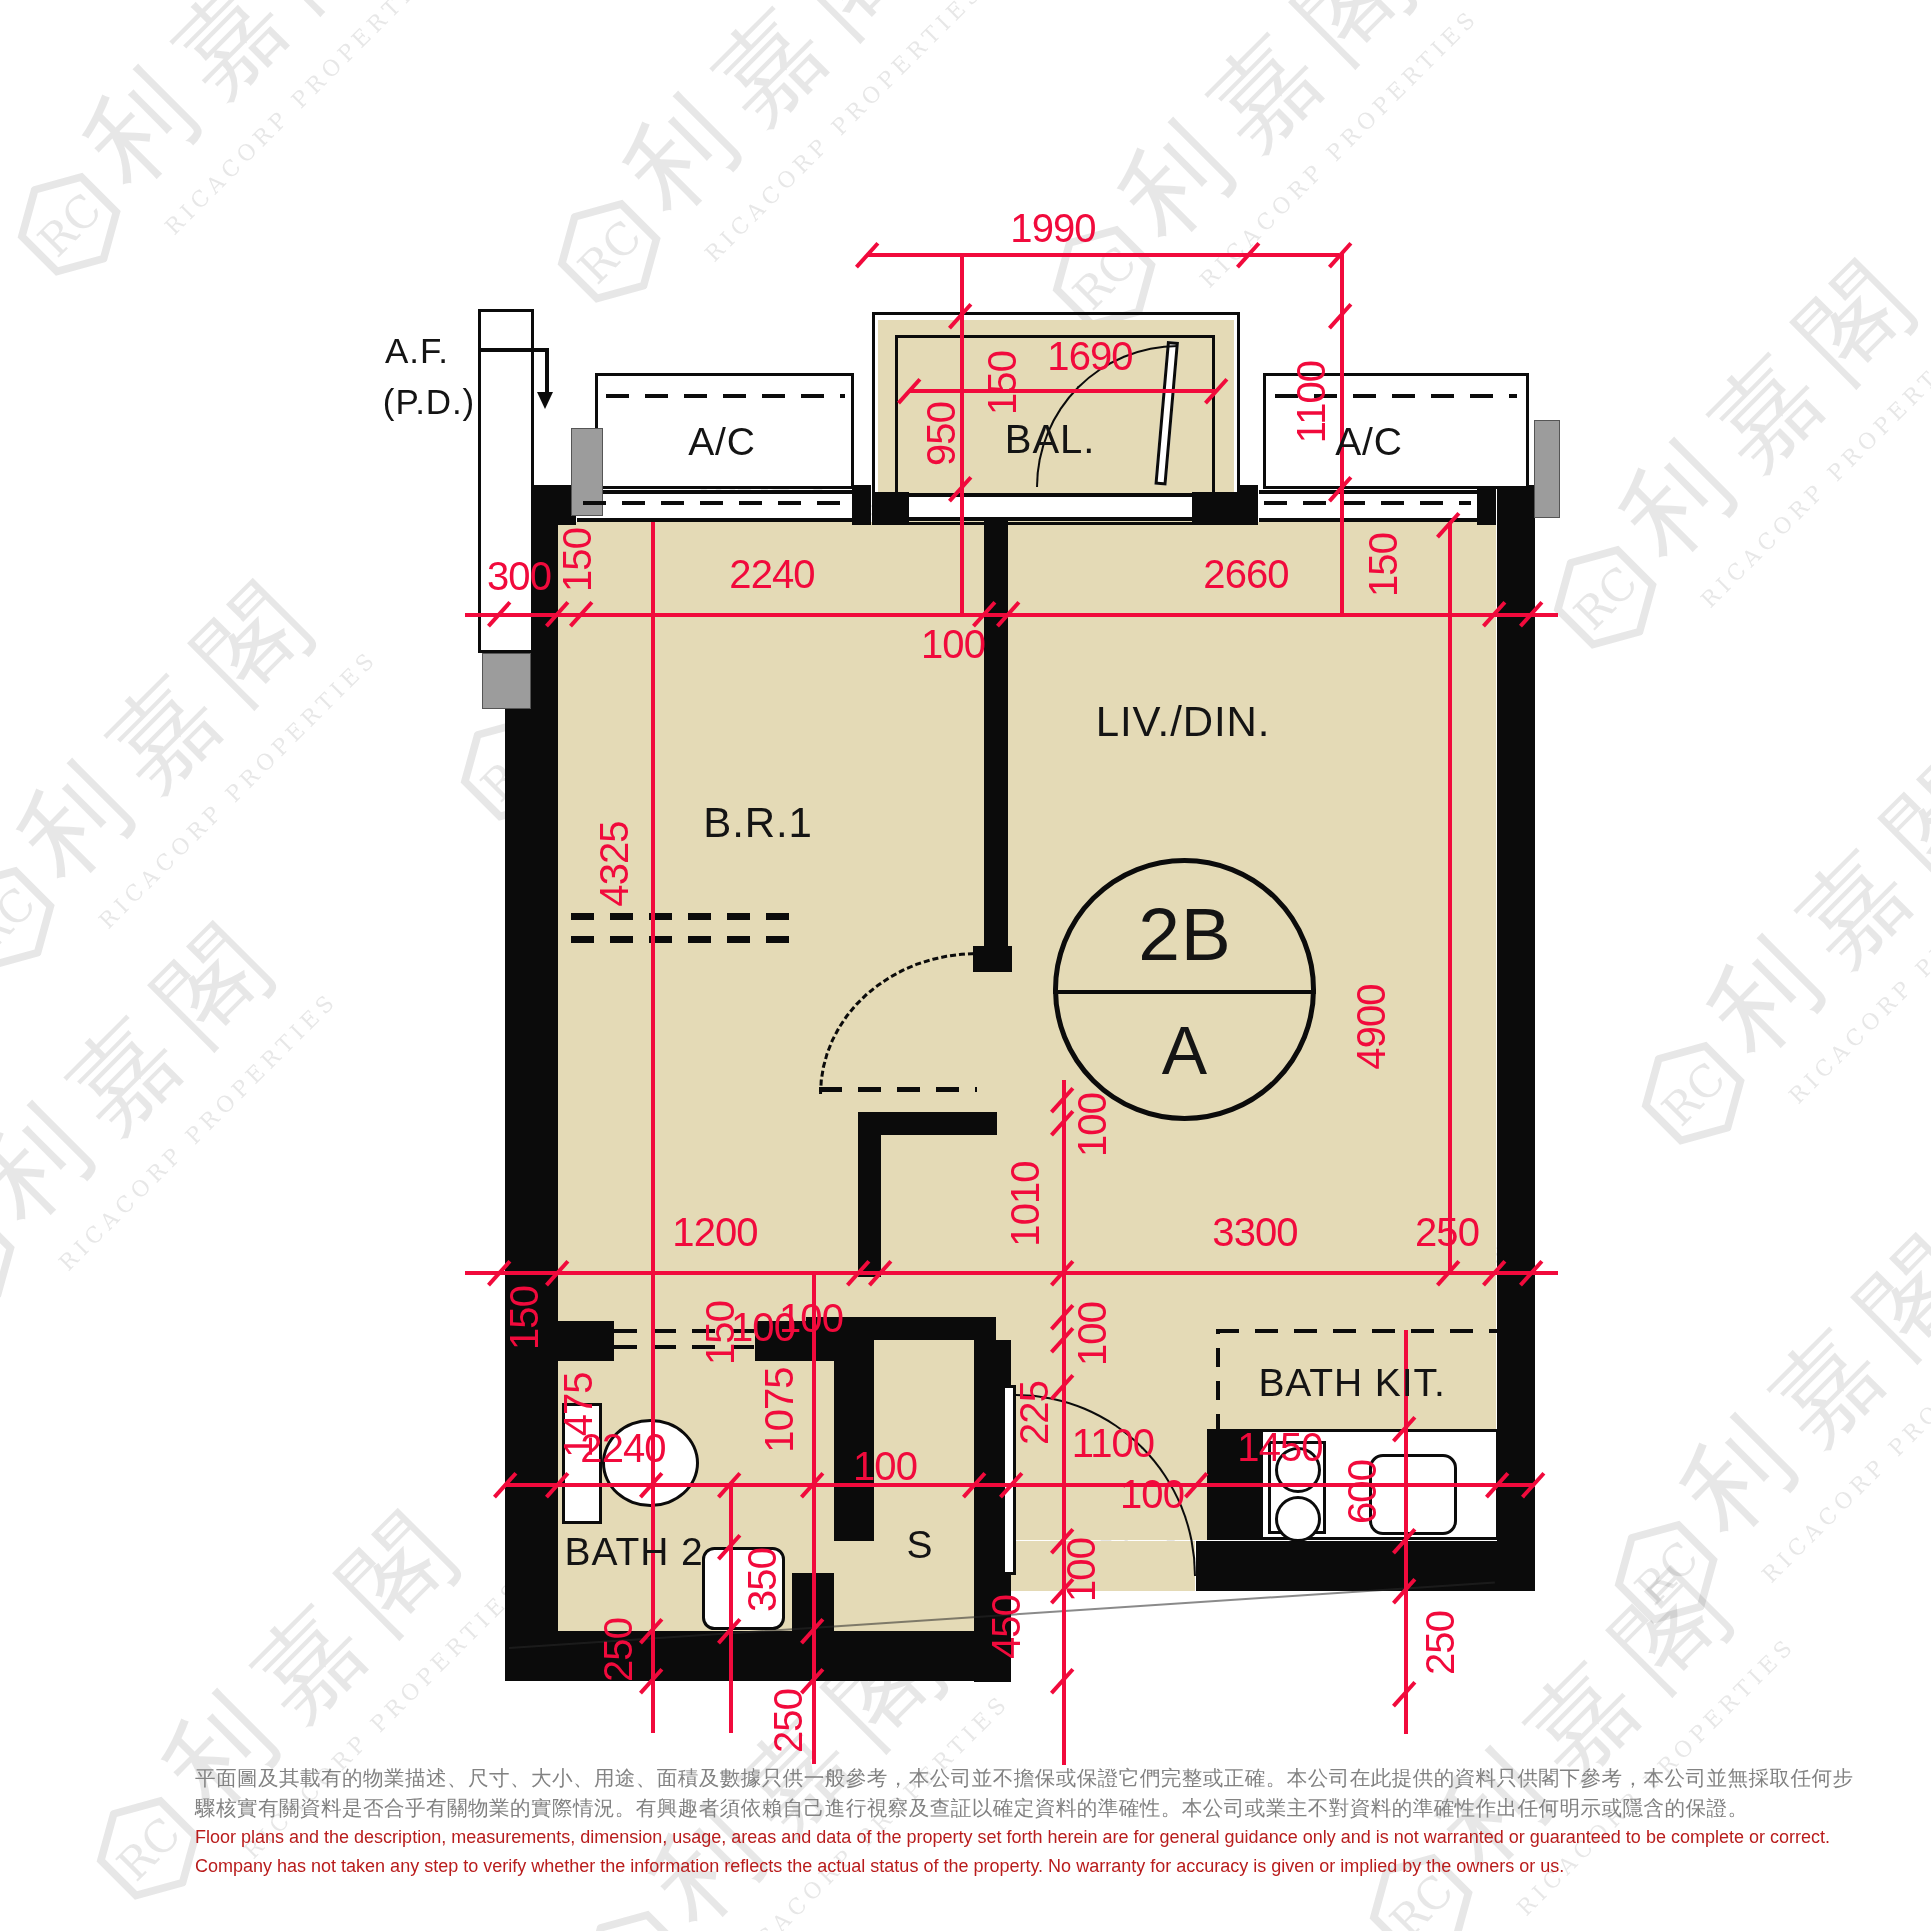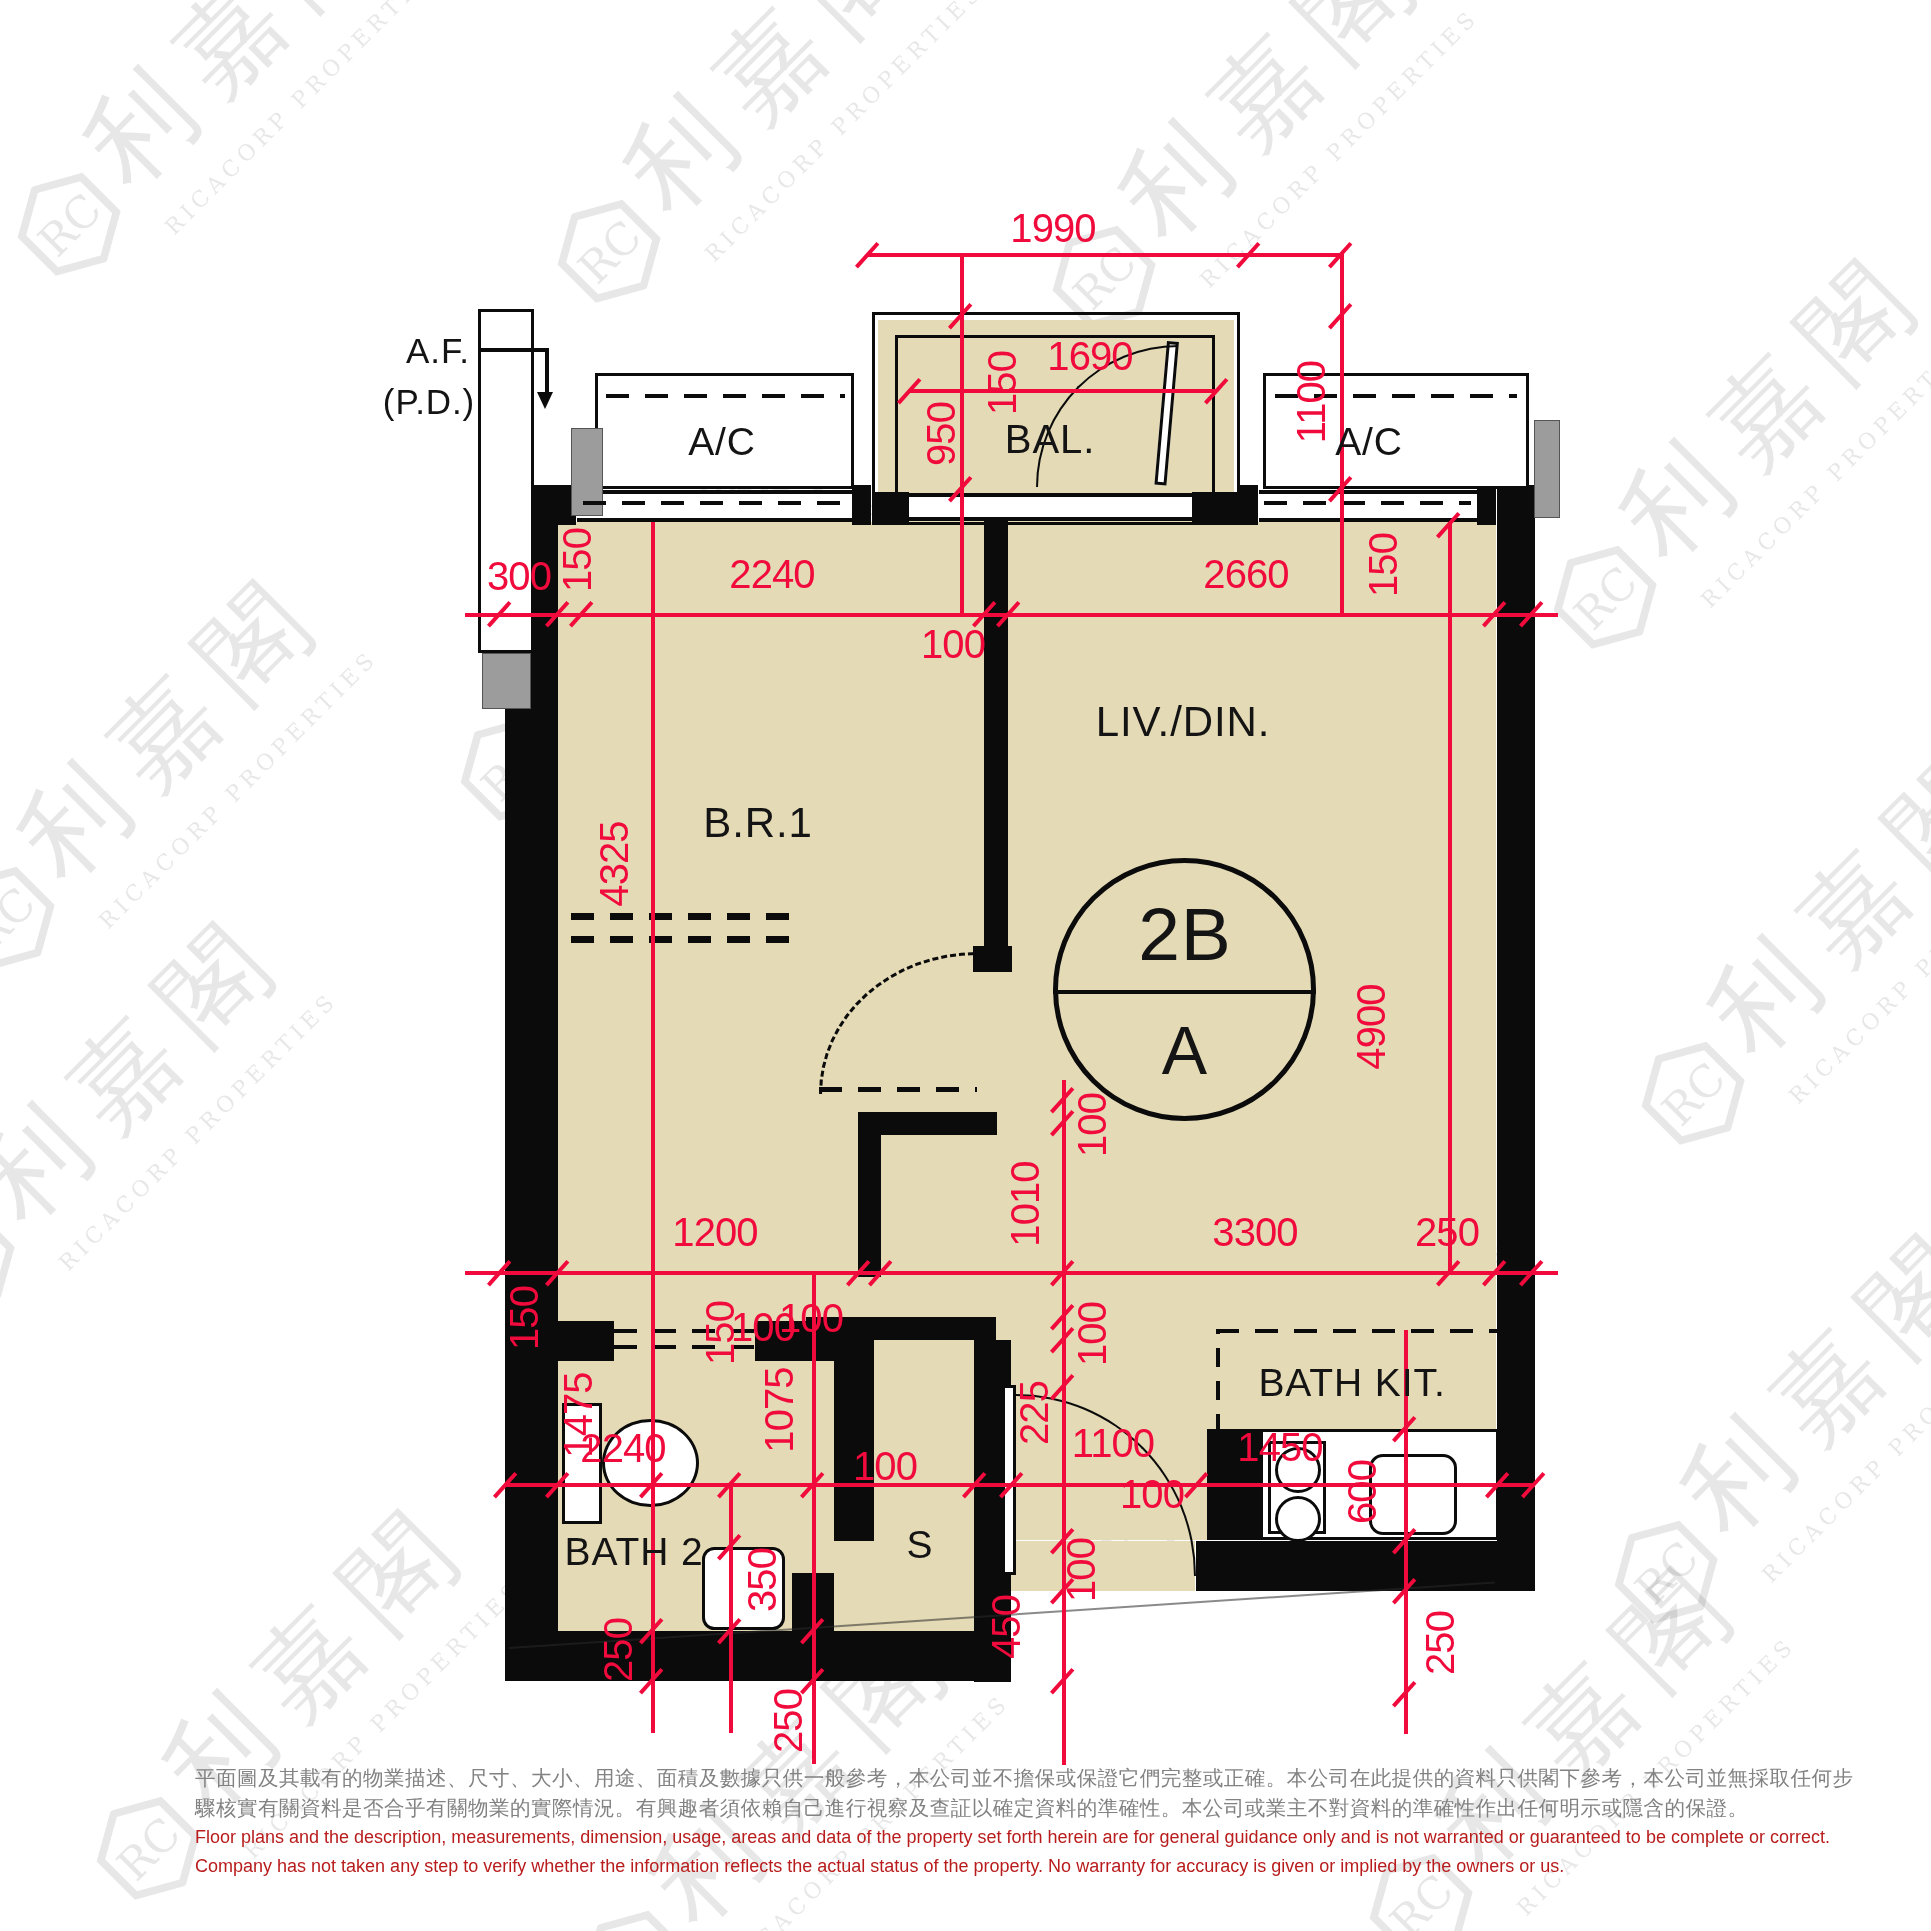--- a/index.html
+++ b/index.html
@@ -369,21 +369,21 @@
       <div class="dim dv" style="left: 788px; top: 1721px;">250</div>
       <div class="dim dv" style="left: 1440px; top: 1643px;">250</div>
       <div class="room" style="font-size: 39px; left: 722px; top: 442px;">A/C</div>
       <div class="room" style="font-size: 39px; left: 1369px; top: 442px;">A/C</div>
       <div class="room" style="font-size: 40px; left: 1050px; top: 439px;">BAL.</div>
       <div class="room" style="font-size: 42px; left: 758px; top: 823px;">B.R.1</div>
       <div class="room" style="font-size: 42px; left: 1183px; top: 722px;">LIV./DIN.</div>
       <div class="room" style="font-size: 39px; left: 1352px; top: 1383px;">BATH KIT.</div>
       <div class="room" style="font-size: 39px; left: 634px; top: 1552px;">BATH 2</div>
       <div class="room" style="font-size: 39px; left: 920px; top: 1545px;">S</div>
-      <div class="room" style="font-size: 35px; left: 438px; top: 351px;">A.F.</div>
+      <div class="room" style="font-size: 35px; left: 417px; top: 351px;">A.F.</div>
       <div class="room" style="font-size: 35px; left: 429px; top: 402px;">(P.D.)</div>
     </div>
   <div id="disclaimer">
     <div class="zh">平面圖及其載有的物業描述、尺寸、大小、用途、面積及數據只供一般參考，本公司並不擔保或保證它們完整或正確。本公司在此提供的資料只供閣下參考，本公司並無採取任何步</div>
     <div class="zh">驟核實有關資料是否合乎有關物業的實際情況。有興趣者須依賴自己進行視察及查証以確定資料的準確性。本公司或業主不對資料的準確性作出任何明示或隱含的保證。</div>
     <div class="en">Floor plans and the description, measurements, dimension, usage, areas and data of the property set forth herein are for general guidance only and is not warranted or guaranteed to be complete or correct.</div>
     <div class="en">Company has not taken any step to verify whether the information reflects the actual status of the property.  No warranty for accuracy is given or implied by the owners or us.</div>
   </div>
 </div>
 

